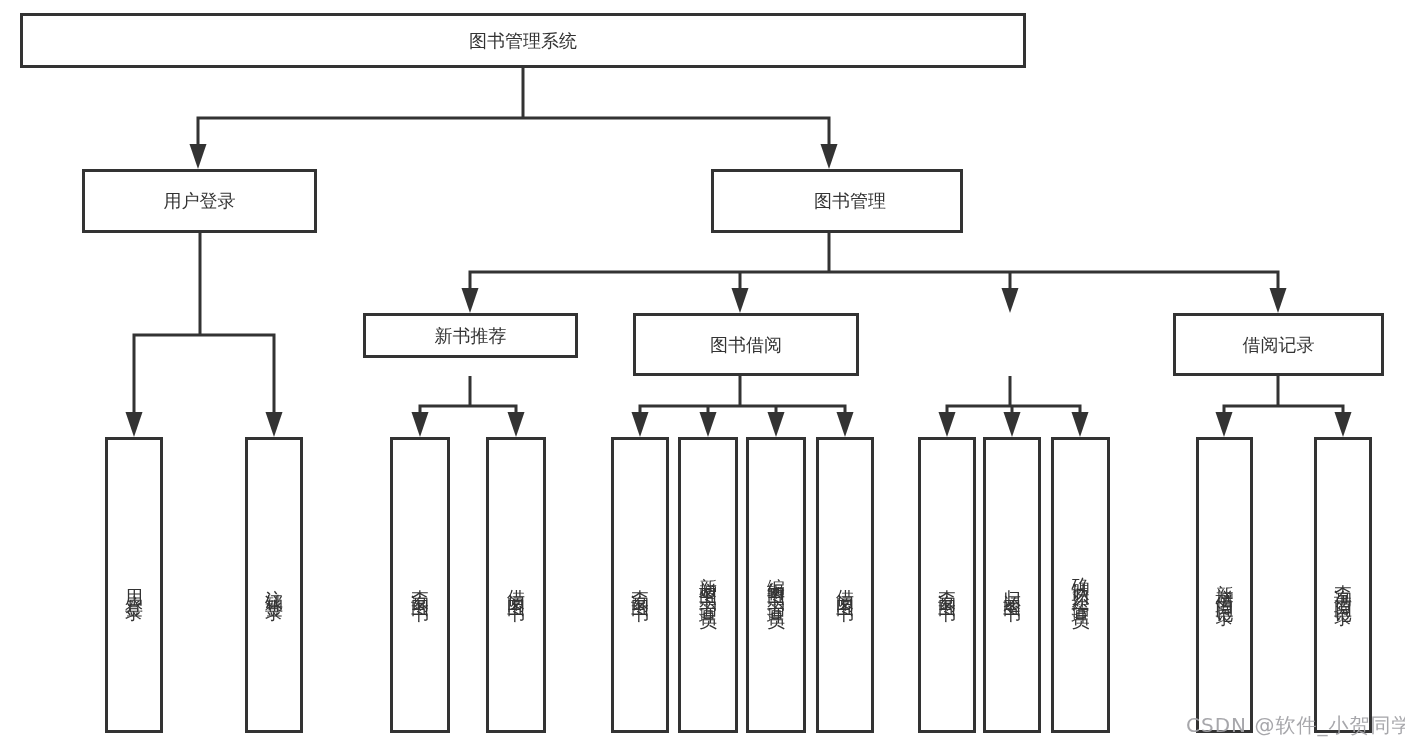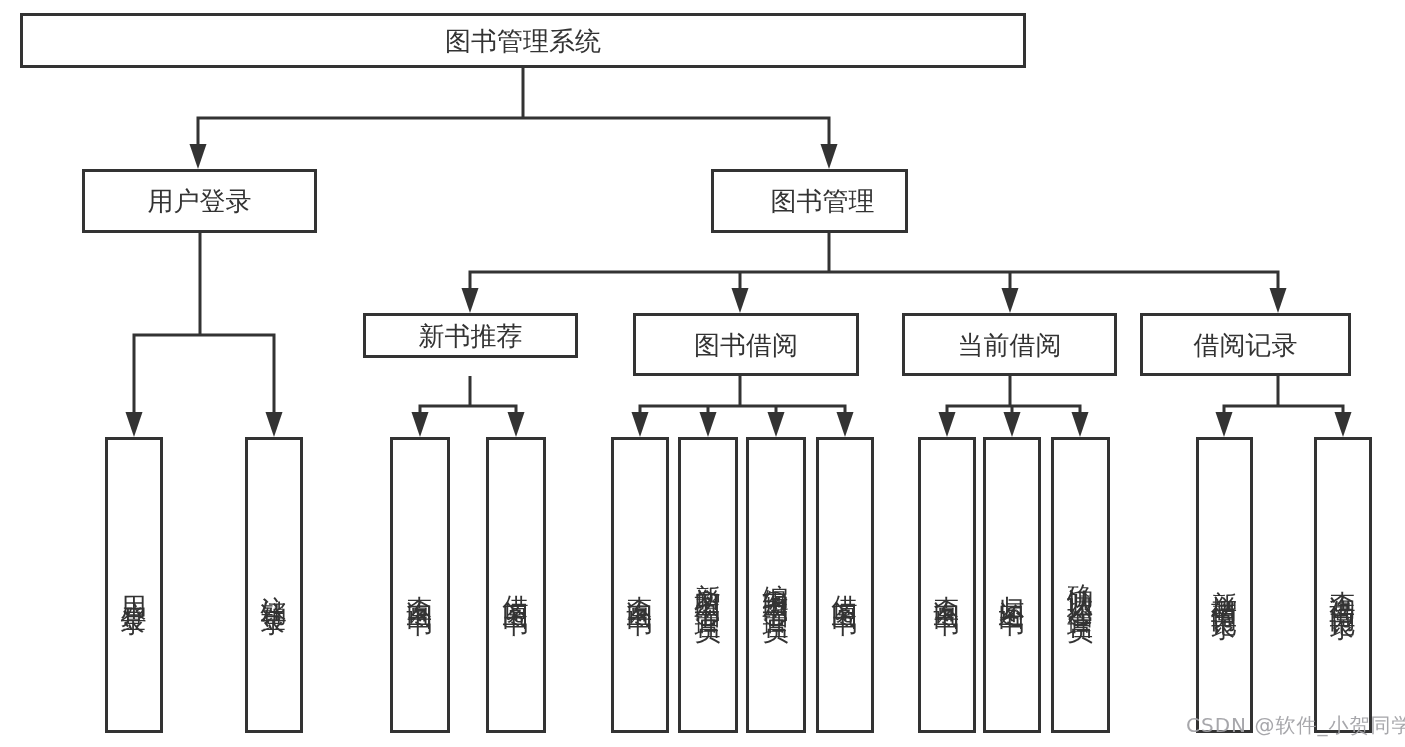--- a/index.html
+++ b/index.html
@@ -18,21 +18,21 @@
     width: 1405px; height: 747px;
   }
   .node {
     position: absolute;
     box-sizing: border-box;
     border: 3px solid #333333;
     background: #ffffff;
     display: flex;
     align-items: center;
     justify-content: center;
-    font-size: 26px;
+    font-size: 18px;
     line-height: 1;
     color: #333333;
     white-space: nowrap;
   }
   .leaf span {
     writing-mode: vertical-rl;
     text-orientation: mixed;
     letter-spacing: 5px;
     line-height: 1;
     white-space: nowrap;
@@ -108,34 +108,31 @@
     </g>
   </svg>
 
   <div class="node" style="left:20px; top:13px; width:1006px; height:55px;">
     <span>图书管理系统</span>
   </div>
 
   <div class="node" style="left:82px; top:169px; width:235px; height:64px;">
     <span>用户登录</span>
   </div>
-  <div class="node" style="left:711px; top:169px; width:197px; height:64px;padding-left:26px;">
+  <div class="node" style="left:711px; top:169px; width:252px; height:64px;padding-left:26px;">
     <span>图书管理</span>
   </div>
 
   <div class="node" style="left:363px; top:313px; width:215px; height:45px;">
     <span>新书推荐</span>
   </div>
   <div class="node" style="left:633px; top:313px; width:226px; height:63px;">
     <span>图书借阅</span>
   </div>
-  <div class="node" style="left:902px; top:313px; width:215px; height:63px;">
-    <span>当前借阅</span>
-  </div>
-  <div class="node" style="left:1140px; top:313px; width:211px; height:63px;">
+  <div class="node" style="left:1173px; top:313px; width:211px; height:63px;">
     <span>借阅记录</span>
   </div>
 
   <div class="node leaf" style="left:105px; top:437px; width:58px; height:296px;">
     <span>用户登录</span>
   </div>
   <div class="node leaf" style="left:245px; top:437px; width:58px; height:296px;">
     <span>注销登录</span>
   </div>
 

